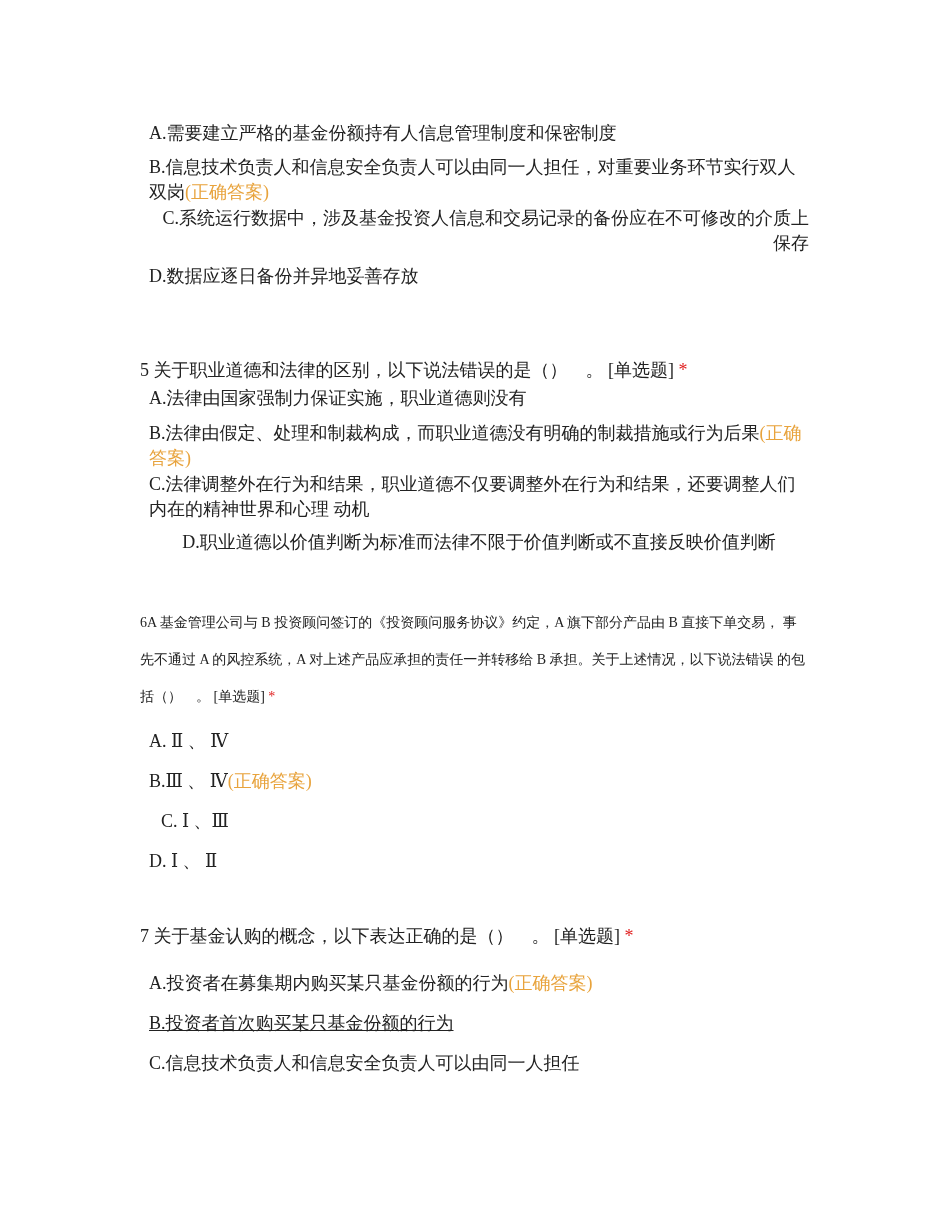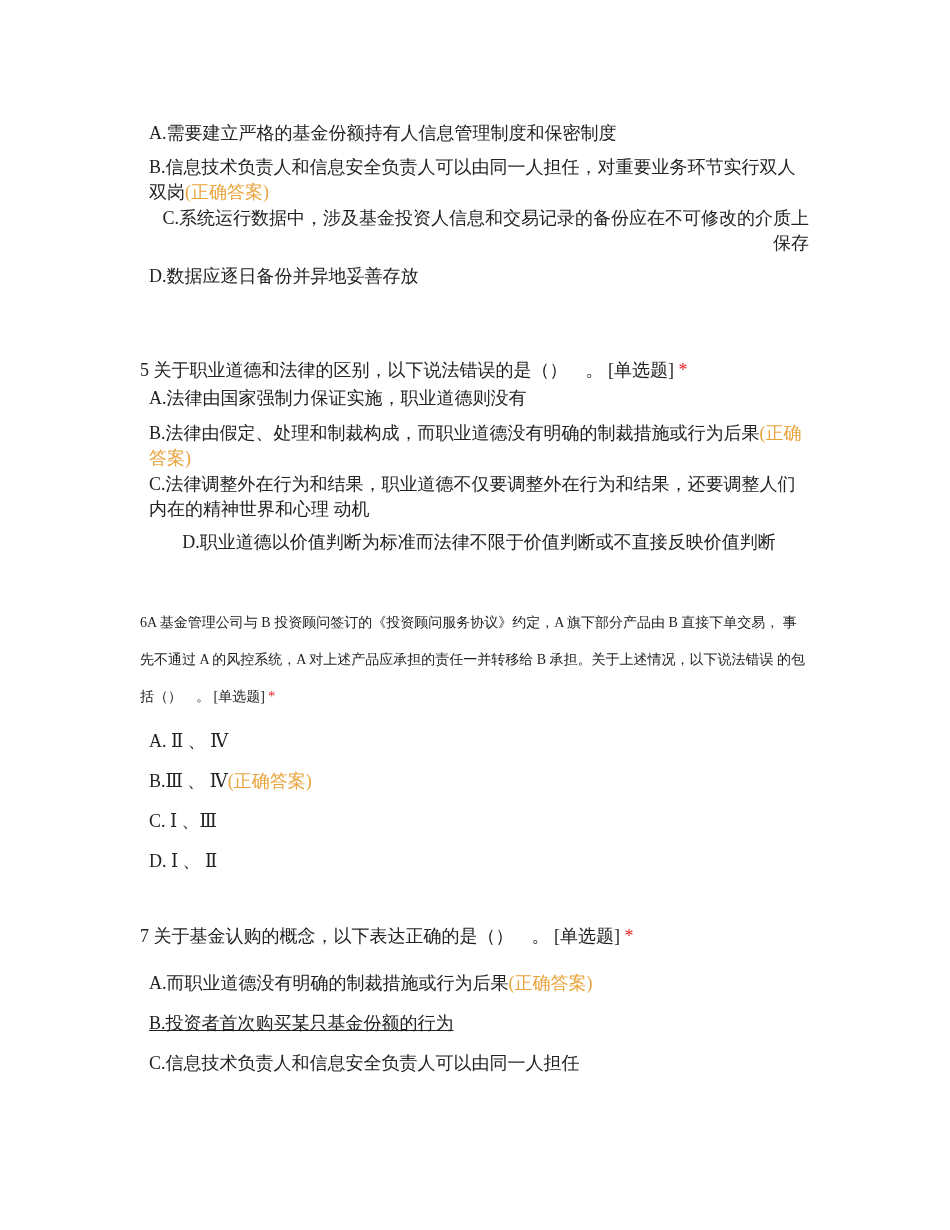--- a/index.html
+++ b/index.html
@@ -97,35 +97,35 @@
     <span>6</span><span>A 基金管理公司与 B 投资顾问签订的《投资顾问服务协议》约定，A 旗下部分产品由 B 直接下单交易， 事先不通过 A 的风控系统，A 对上述产品应承担的责任一并转移给 B 承担。关于上述情况，以下说法错误 的包括（）　。</span>
     <span class="type-tag">[单选题]</span>
     <span class="req">*</span>
   </div>
   <div class="opt" style="top:729px;">
     <span>A. Ⅱ 、 Ⅳ</span>
   </div>
   <div class="opt" style="top:769px;">
     <span>B.Ⅲ 、 Ⅳ</span><span class="answer">(正确答案)</span>
   </div>
-  <div class="opt" style="top:809px;">
+  <div class="opt" style="top:809px;margin-left:12px;">
     <span>C. Ⅰ 、Ⅲ</span>
   </div>
   <div class="opt" style="top:849px;">
     <span>D. Ⅰ 、 Ⅱ</span>
   </div>
 
   <div class="q-title" style="top:924px;">
     <span>7</span>
     <span>关于基金认购的概念，以下表达正确的是（）　。</span>
     <span class="type-tag">[单选题]</span>
     <span class="req">*</span>
   </div>
   <div class="opt" style="top:971px;">
-    <span>A.而职业道德没有明确的制裁措施或行为后果</span><span class="answer">(正确答案)</span>
+    <span>A.投资者在募集期内购买某只基金份额的行为</span><span class="answer">(正确答案)</span>
   </div>
   <div class="opt" style="top:1011px;text-decoration:underline;">
     <span>B.投资者首次购买某只基金份额的行为</span>
   </div>
   <div class="opt" style="top:1051px;">
     <span>C.信息技术负责人和信息安全负责人可以由同一人担任</span>
   </div>
 
 </div>
 

